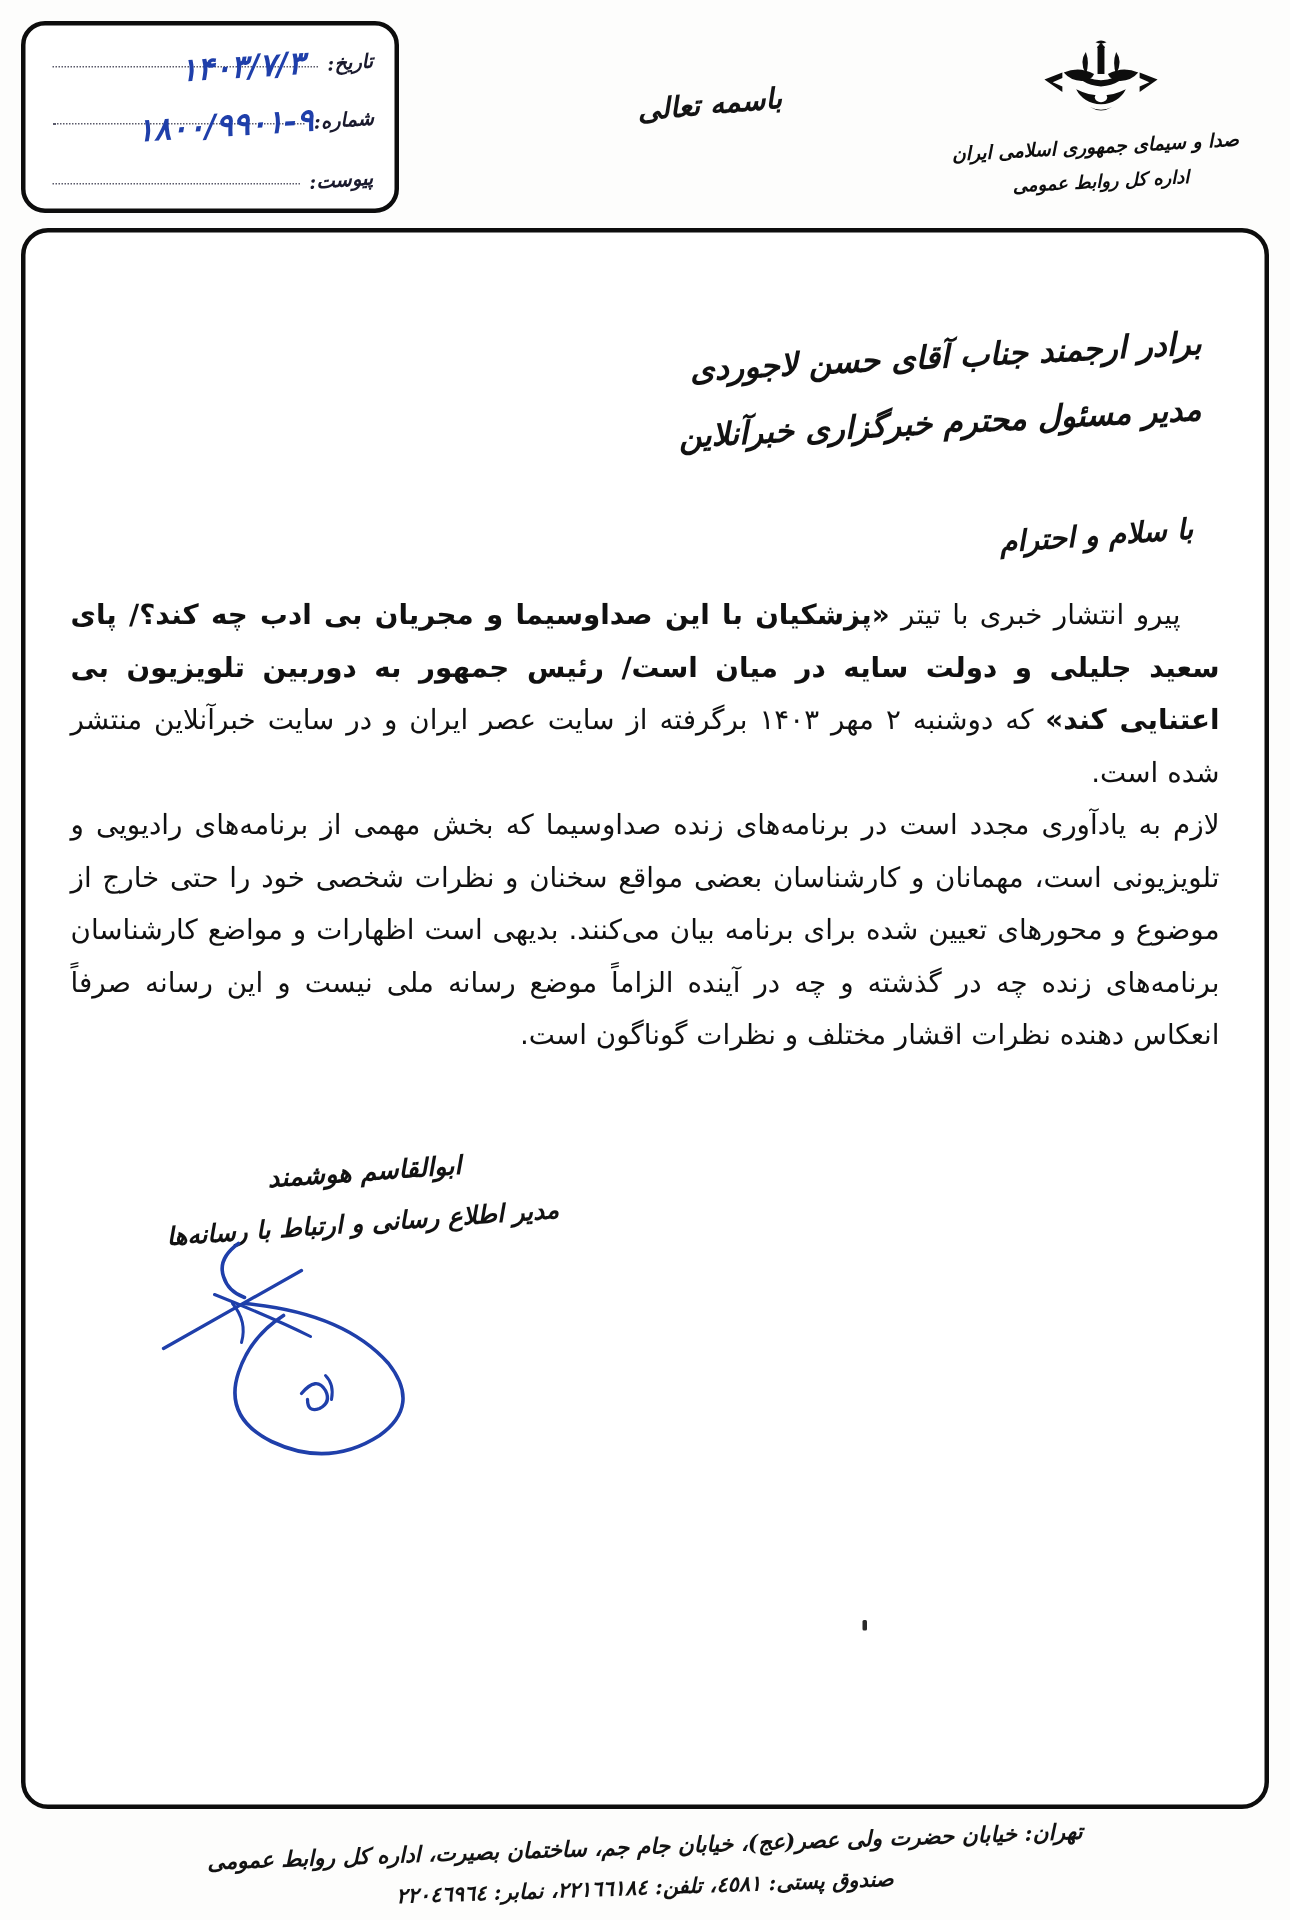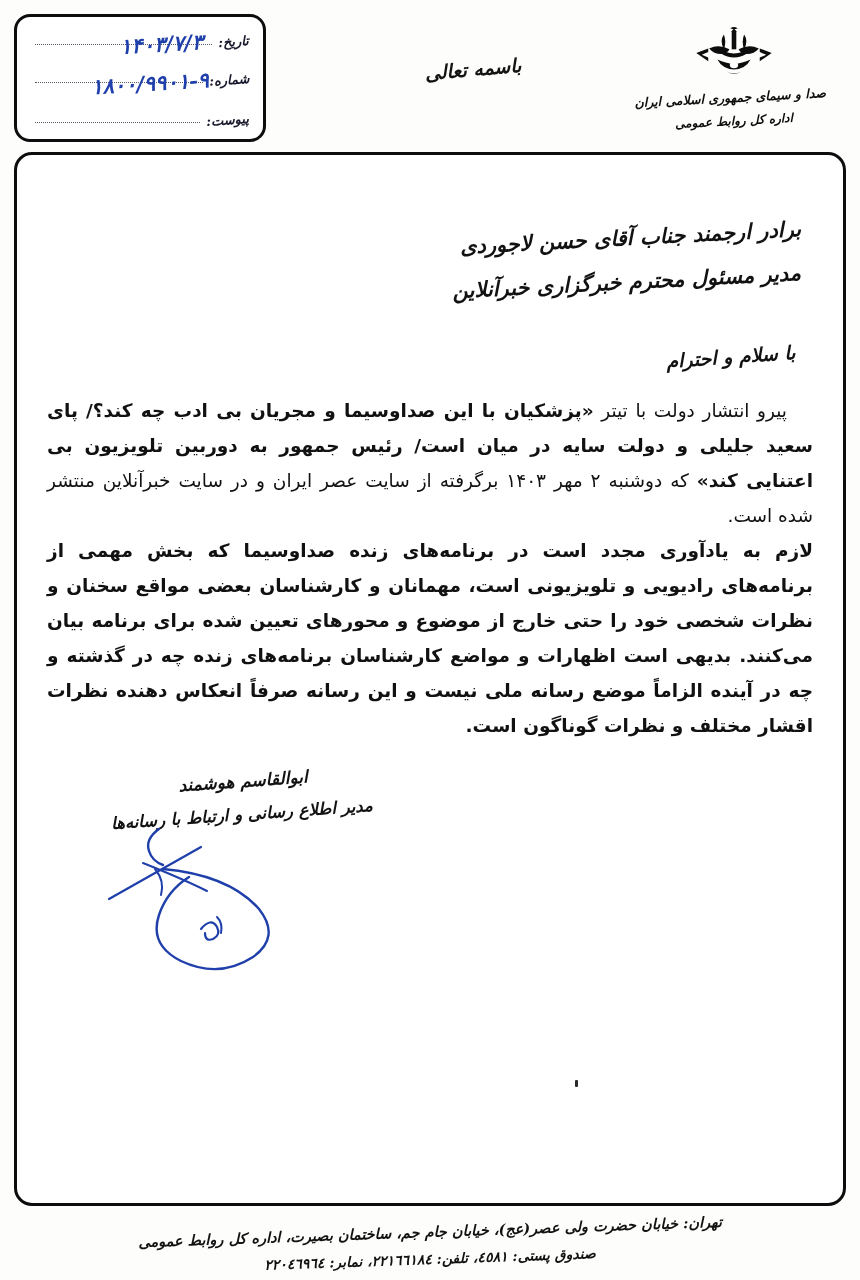--- a/index.html
+++ b/index.html
@@ -178,21 +178,21 @@
     font-size: 18.5px;
     line-height: 35px;
     color: #111111;
     text-align: justify;
     text-justify: inter-word;
   }
   .para.lead { text-indent: 26px; }
   .quote-bold {
     font-weight: 700;
   }
-  .para + .para { margin-top: 0; font-weight: bold; }
+  .para + .para { margin-top: 0; }
 
   
   .signature-block {
     position: absolute;
     right: 470px;
     top: 616px;
     width: 260px;
     text-align: center;
   }
   .sig-name {
@@ -309,21 +309,21 @@
   <div class="body-box">
 
     <div class="addressee">
       <div class="addr-line">برادر ارجمند جناب آقای حسن لاجوردی</div>
       <div class="addr-line">مدیر مسئول محترم خبرگزاری خبرآنلاین</div>
     </div>
 
     <div class="salutation">با سلام و احترام</div>
 
     <div class="letter-body">
-      <p class="para lead"><span>پیرو انتشار دولت با تیتر </span><span class="quote-bold">«پزشکیان با این صداوسیما و مجریان بی ادب چه کند؟/ پای سعید جلیلی و دولت سایه در میان است/ رئیس جمهور به دوربین تلویزیون بی اعتنایی کند»</span><span> که دوشنبه ۲ مهر ۱۴۰۳ برگرفته از سایت عصر ایران و در سایت خبرآنلاین منتشر شده است.</span></p>
+      <p class="para lead"><span>پیرو انتشار خبری با تیتر </span><span class="quote-bold">«پزشکیان با این صداوسیما و مجریان بی ادب چه کند؟/ پای سعید جلیلی و دولت سایه در میان است/ رئیس جمهور به دوربین تلویزیون بی اعتنایی کند»</span><span> که دوشنبه ۲ مهر ۱۴۰۳ برگرفته از سایت عصر ایران و در سایت خبرآنلاین منتشر شده است.</span></p>
       <p class="para">لازم به یادآوری مجدد است در برنامه‌های زنده صداوسیما که بخش مهمی از برنامه‌های رادیویی و تلویزیونی است، مهمانان و کارشناسان بعضی مواقع سخنان و نظرات شخصی خود را حتی خارج از موضوع و محورهای تعیین شده برای برنامه بیان می‌کنند. بدیهی است اظهارات و مواضع کارشناسان برنامه‌های زنده چه در گذشته و چه در آینده الزاماً موضع رسانه ملی نیست و این رسانه صرفاً انعکاس دهنده نظرات اقشار مختلف و نظرات گوناگون است.</p>
     </div>
 
     <div class="signature-block">
       <div class="sig-name">ابوالقاسم هوشمند</div>
       <div class="sig-title">مدیر اطلاع رسانی و ارتباط با رسانه‌ها</div>
       <svg class="sig-mark" viewBox="0 0 230 150" aria-hidden="true">
         <g fill="none" stroke="#1f3faa" stroke-width="2.4" stroke-linecap="round">
           <path d="M62 4 q-14 10 -10 22 q3 10 14 14"></path>
           <path d="M12 74 q60 -34 92 -52" stroke-width="2.2"></path>

